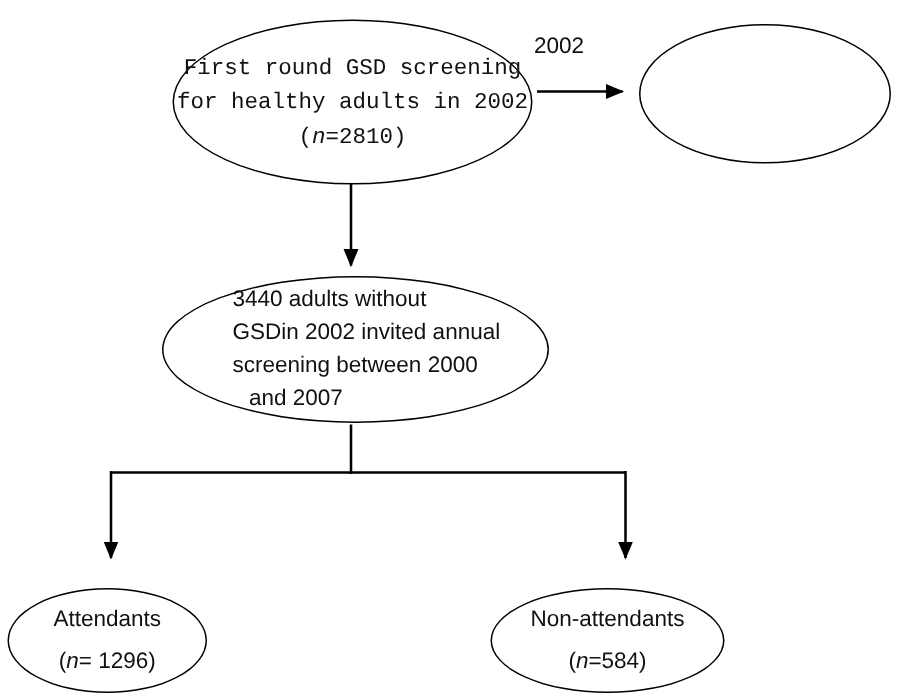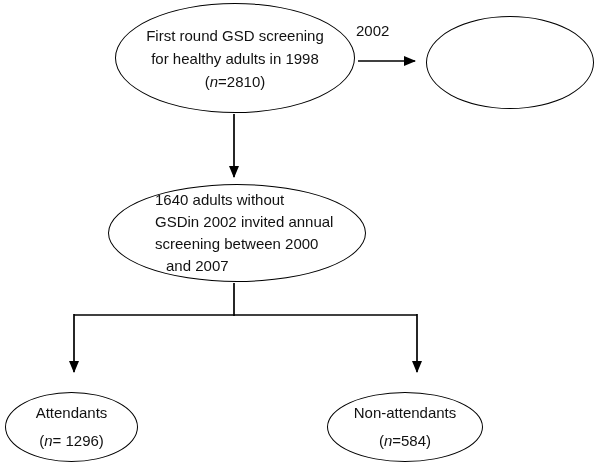--- a/index.html
+++ b/index.html
@@ -19,21 +19,21 @@
     border-radius: 50%;
     background: #ffffff;
     display: flex;
     flex-direction: column;
     justify-content: center;
     align-items: center;
     text-align: center;
     font-size: 15px;
     line-height: 23px;
   }
-  #node-first-round   { left: 115px; top: 3px;   width: 240px; height: 110px; }
+  #node-first-round   { left: 115px; top: 13px;   width: 240px; height: 110px; font-family: Liberation Mono, monospace; }
   #node-gsd-cases     { left: 426px; top: 16px;  width: 168px; height: 93px;  line-height: 28px; }
   #node-invited       { left: 108px; top: 184px; width: 258px; height: 98px;
                         align-items: flex-start; text-align: left;
                         padding-left: 46px; line-height: 22px; }
   #node-invited .line:last-child { padding-left: 11px; }
   #node-attendants    { left: 5px;   top: 392px; width: 133px; height: 70px; line-height: 28px; }
   #node-nonattendants { left: 327px; top: 392px; width: 156px; height: 70px; line-height: 28px; text-align: right; }
   .nvar { font-style: italic; }
   .arrows {
     position: absolute;
@@ -66,29 +66,29 @@
     <line x1="234" y1="283" x2="234" y2="316"></line>
     <line x1="74" y1="315" x2="417" y2="315"></line>
     <line x1="74" y1="314" x2="74" y2="372" marker-end="url(#ah)"></line>
     <line x1="417" y1="314" x2="417" y2="372" marker-end="url(#ah)"></line>
   </svg>
 
   <div class="edge-label">2002</div>
 
   <div class="node" id="node-first-round">
     <div class="line">First round GSD screening</div>
-    <div class="line">for healthy adults in 1998</div>
+    <div class="line">for healthy adults in 2002</div>
     <div class="line count"><span>(</span><span class="nvar">n</span><span>=2810)</span></div>
   </div>
 
   <div class="node" id="node-gsd-cases">
   </div>
 
   <div class="node" id="node-invited">
-    <div class="line">1640 adults without</div>
+    <div class="line">3440 adults without</div>
     <div class="line">GSDin 2002 invited annual</div>
     <div class="line">screening between 2000</div>
     <div class="line">and 2007</div>
   </div>
 
   <div class="node" id="node-attendants">
     <div class="line">Attendants</div>
     <div class="line count"><span>(</span><span class="nvar">n</span><span>= 1296)</span></div>
   </div>
 

